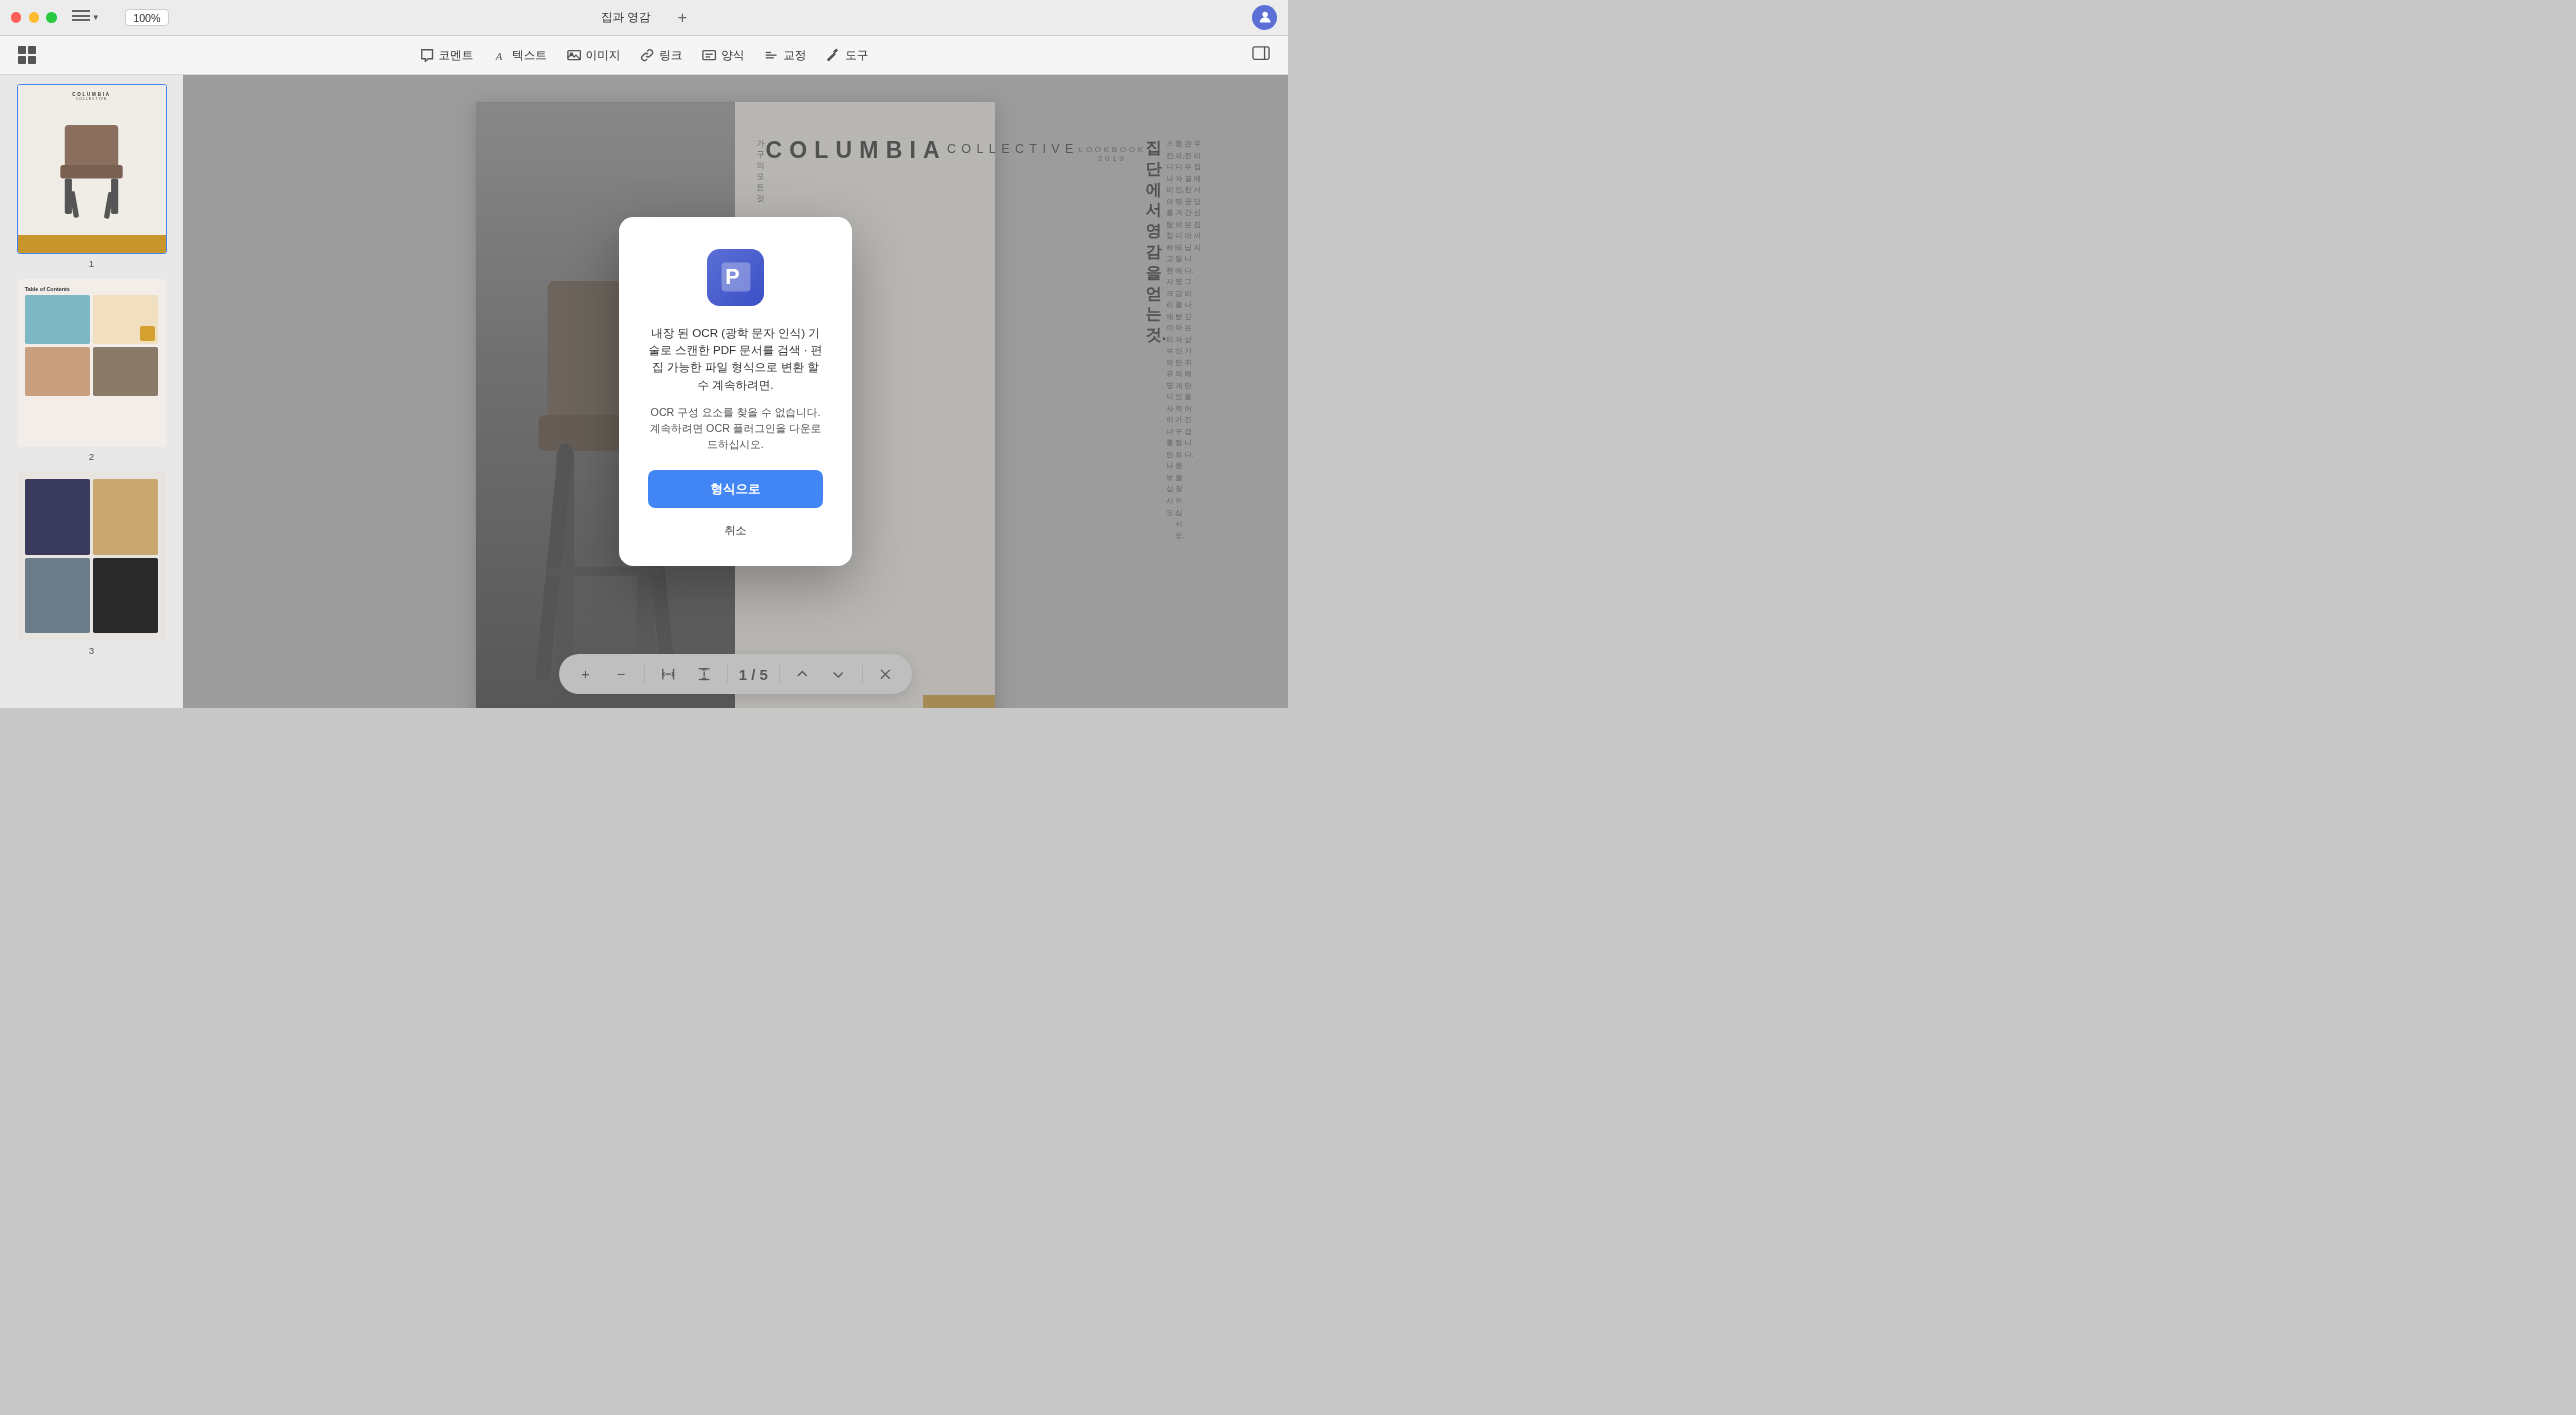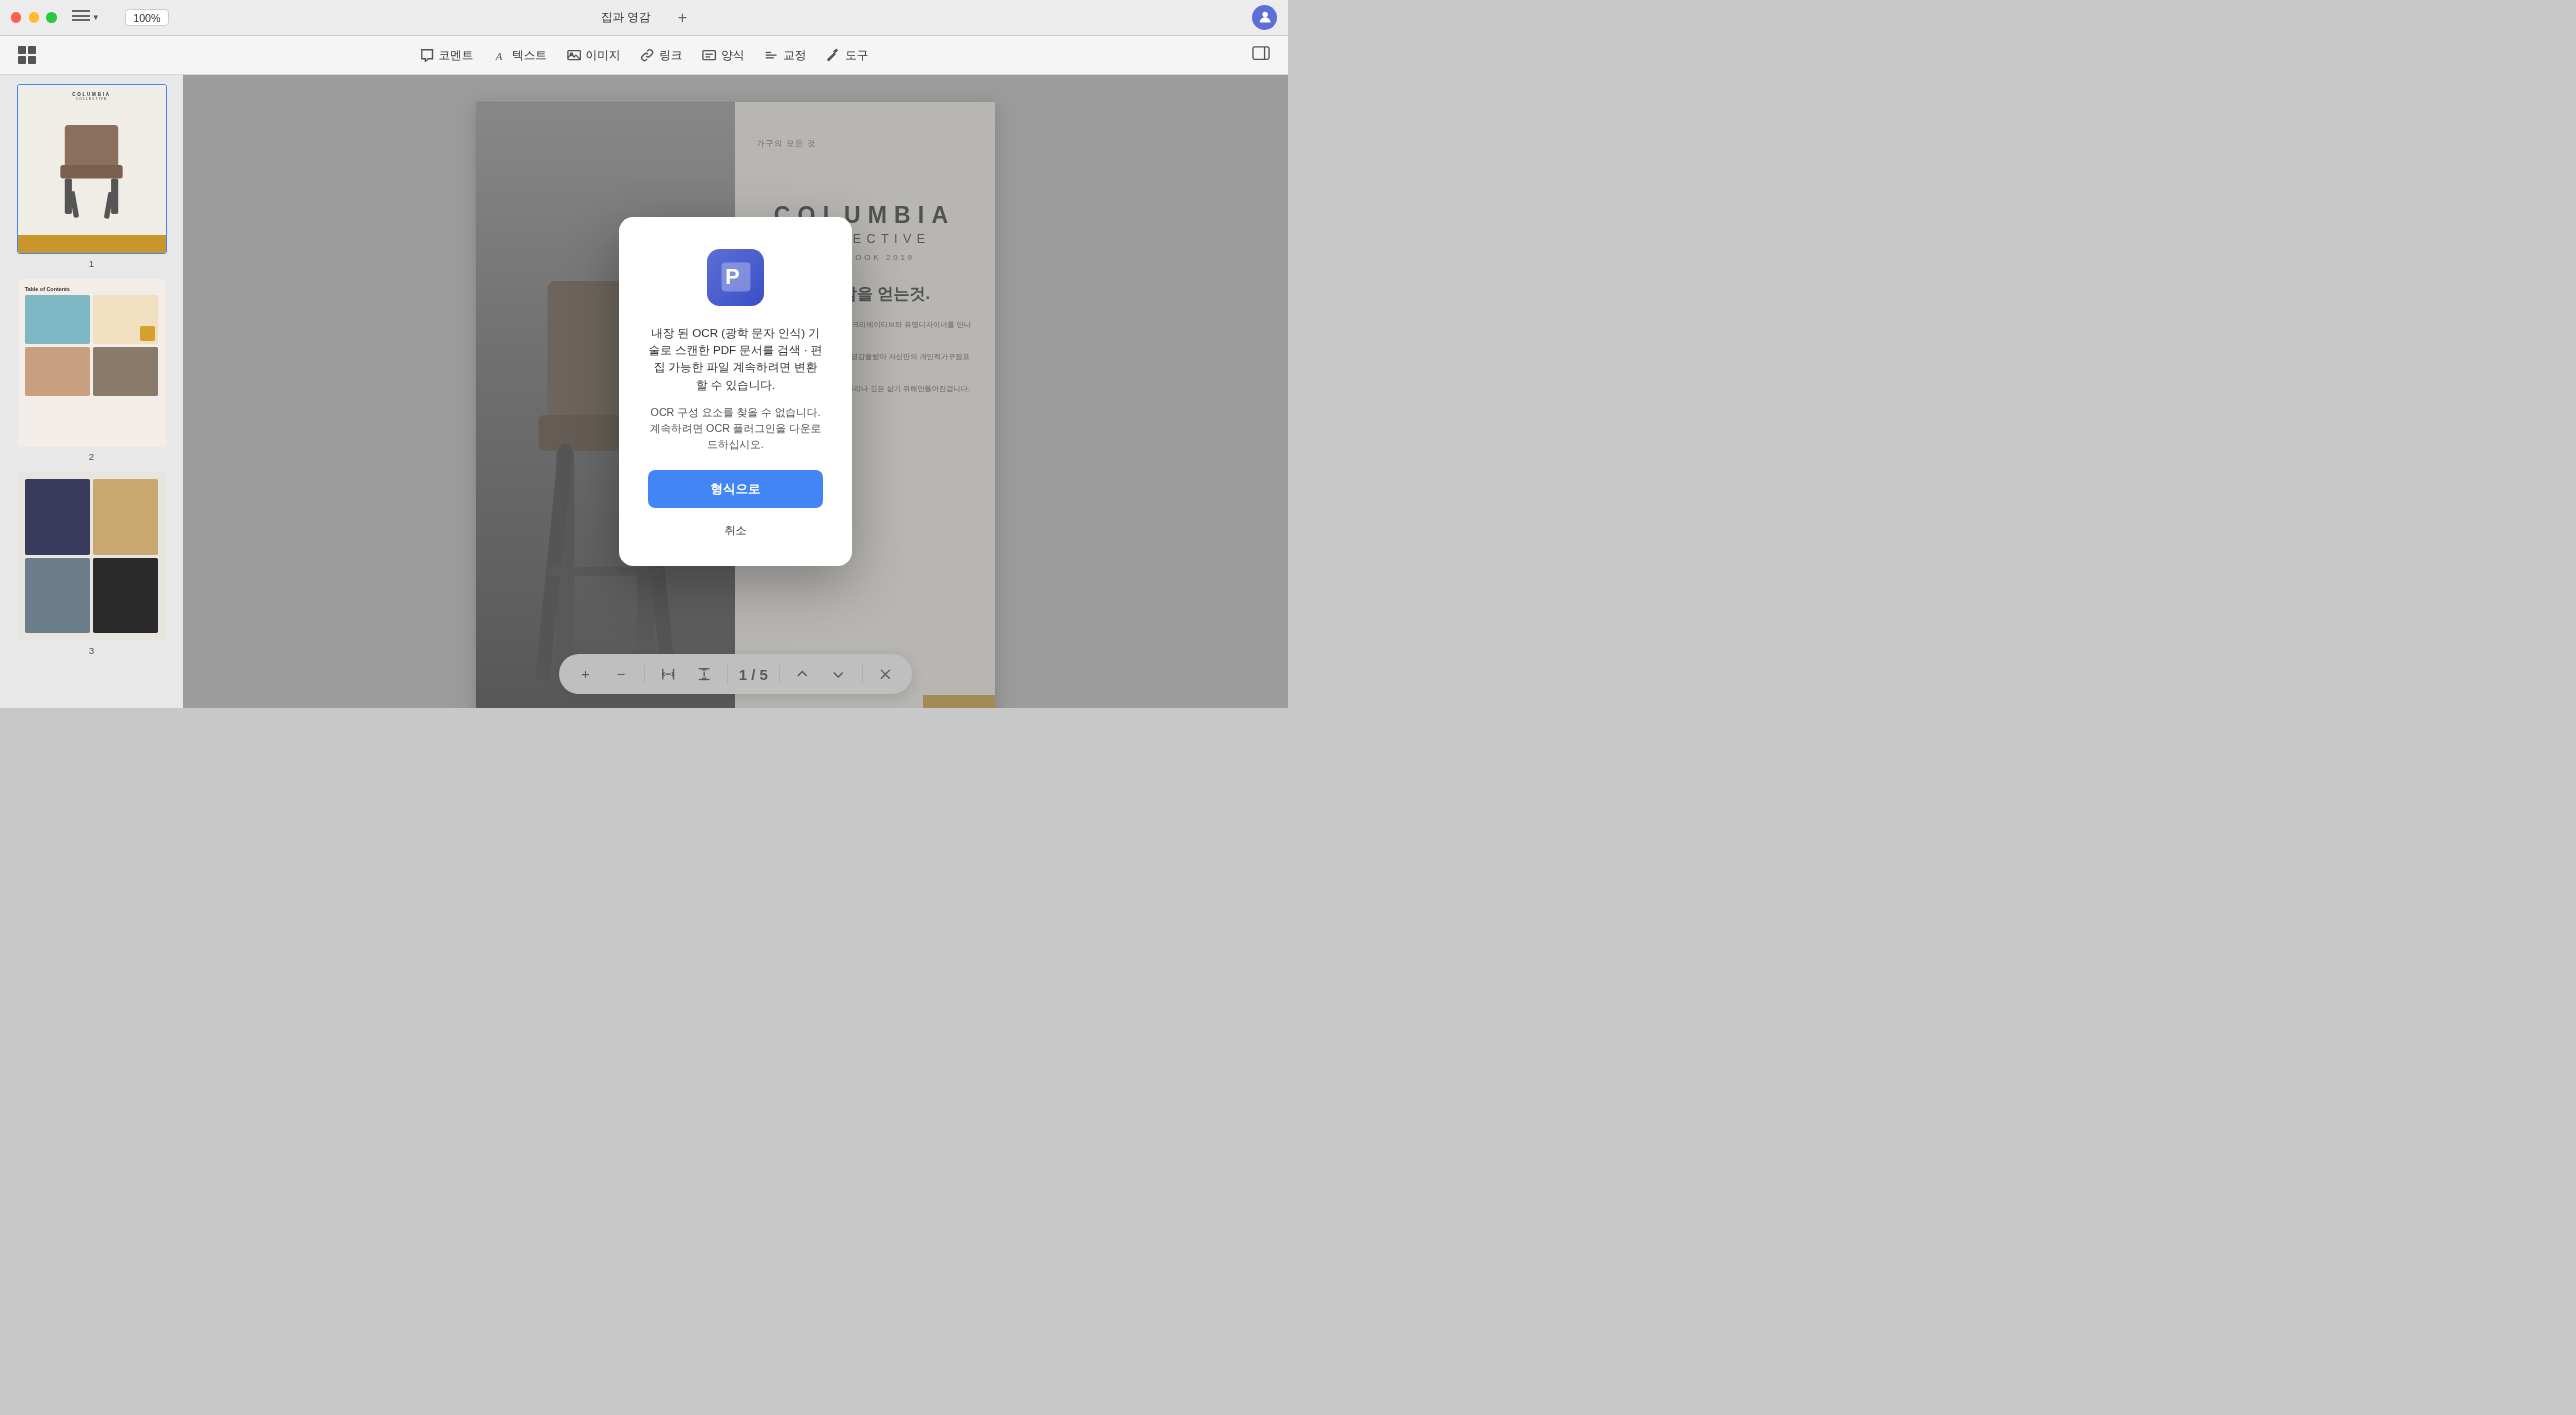--- a/index.html
+++ b/index.html
@@ -220,21 +220,21 @@
       position: relative;
       overflow: hidden;
     }
 
     
     .pdf-right {
       width: 259px;
       padding: 36px 21.5px 21.5px;
       background: #f0ece6;
       display: flex;
-      flex-direction: column;
+      flex-direction: row;
     }
     .pdf-tag {
       font-size: 8px;
       color: #555;
       margin-bottom: 54px;
       letter-spacing: 0.9px;
     }
     .pdf-brand-title {
       font-size: 23px;
       font-weight: 900;
@@ -601,21 +601,21 @@
     </div>
 
     <div class="modal-overlay">
       <div class="modal">
         <div class="modal-icon">
           <svg width="36" height="36" viewBox="0 0 40 40" fill="none">
             <rect x="4" y="4" width="32" height="32" rx="4" fill="white" opacity="0.3"></rect>
             <text x="8" y="28" font-size="24" font-weight="bold" fill="white" font-family="sans-serif">P</text>
           </svg>
         </div>
-        <div class="modal-title">내장 된 OCR (광학 문자 인식) 기술로 스캔한 PDF 문서를 검색 · 편집 가능한 파일 계속하려면 변환 할 수 있습니다.</div>
+        <div class="modal-title">내장 된 OCR (광학 문자 인식) 기술로 스캔한 PDF 문서를 검색 · 편집 가능한 파일 형식으로 변환 할 수 계속하려면.</div>
         <div class="modal-desc">OCR 구성 요소를 찾을 수 없습니다. 계속하려면 OCR 플러그인을 다운로드하십시오.</div>
         <button class="modal-download-btn">형식으로</button>
         <button class="modal-cancel-btn">취소</button>
       </div>
     </div>
 
     <div class="bottom-bar">
       <button class="bottom-bar-btn">+</button>
       <button class="bottom-bar-btn">−</button>
       <div class="bottom-bar-separator"></div>

